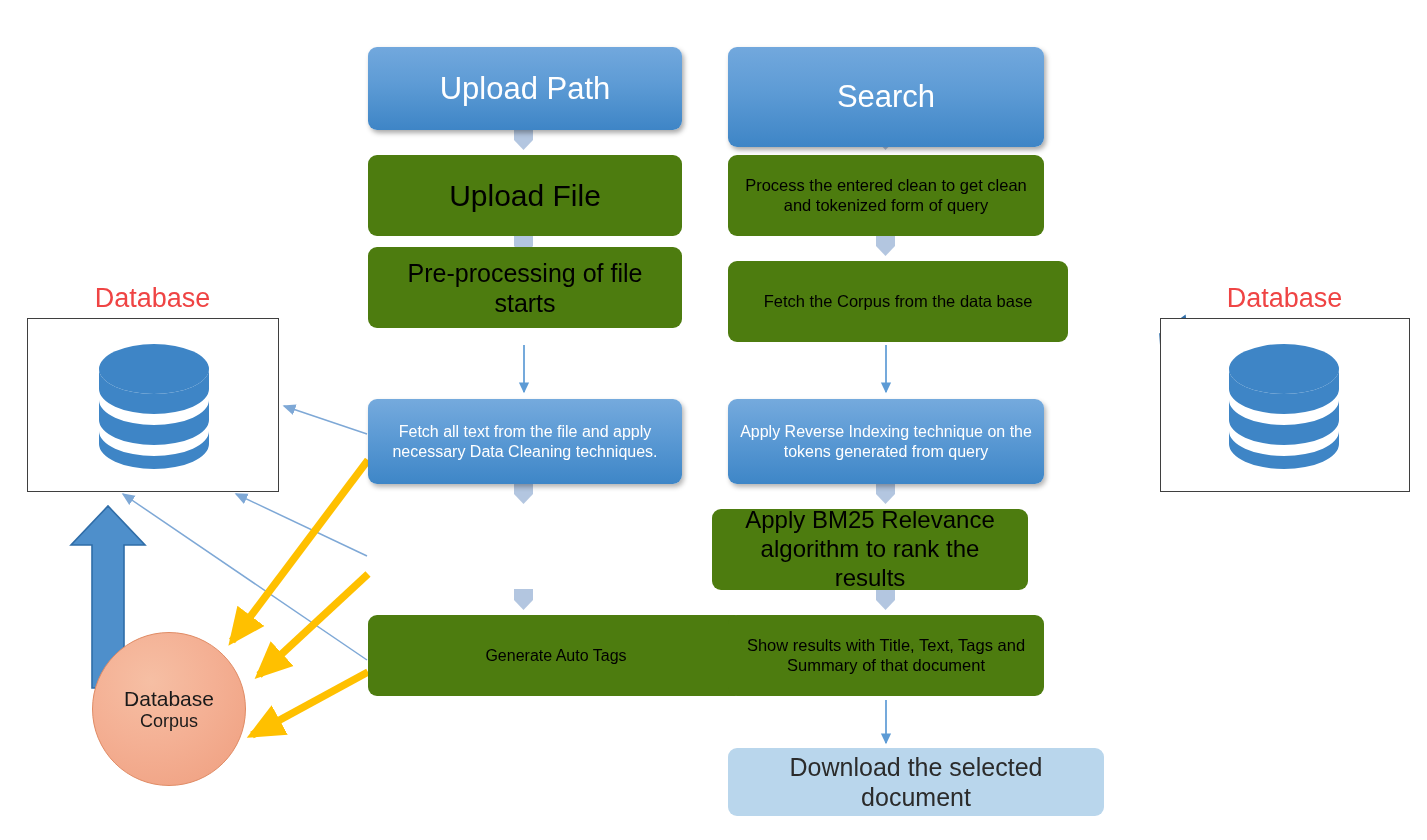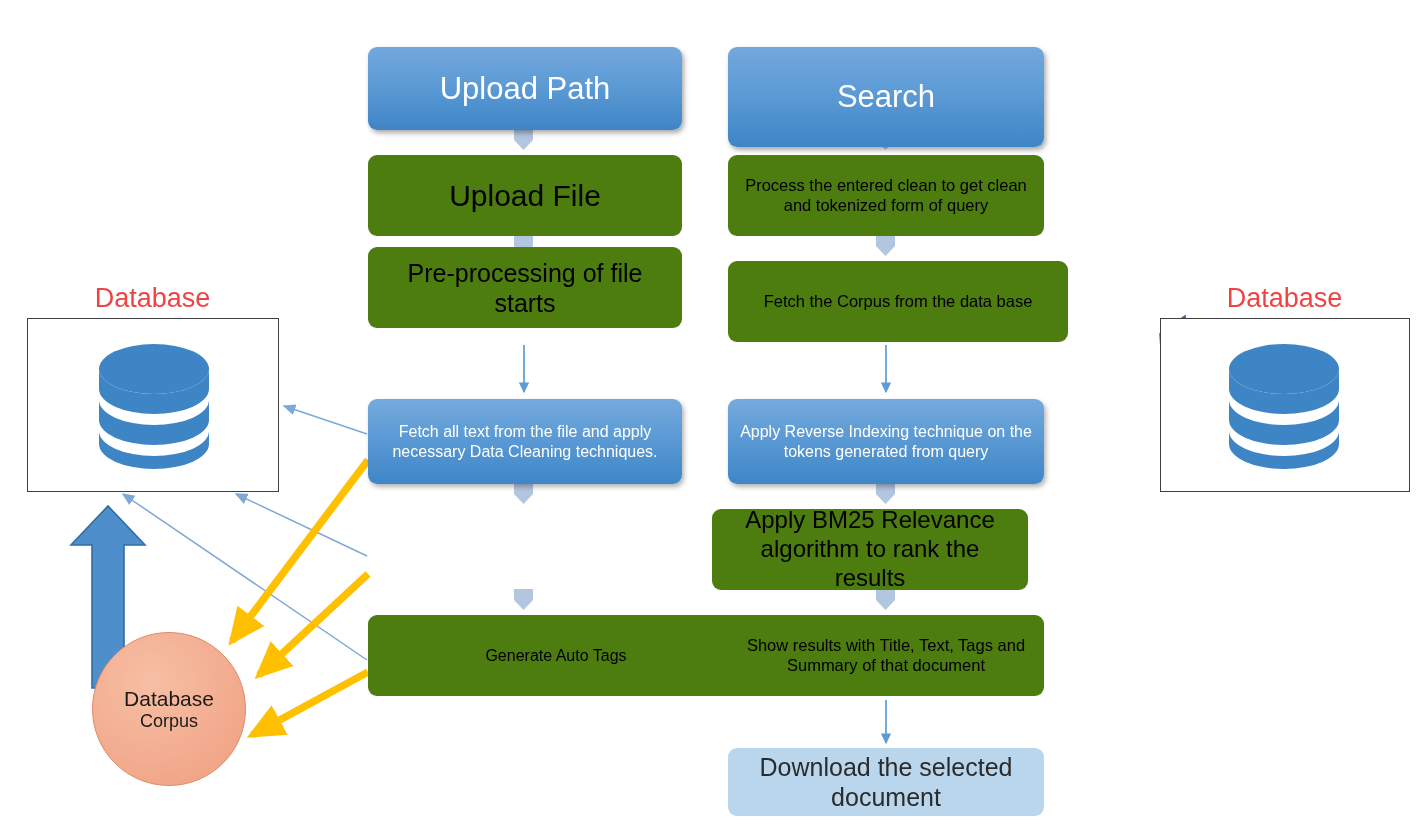--- a/index.html
+++ b/index.html
@@ -200,15 +200,15 @@
   <div class="node node-light" style="left:728px; top:261px; width:340px; height:81px; font-size:16.5px;">Fetch the Corpus from the data base</div>
 
   <div class="node node-accent" style="left:728px; top:399px; width:316px; height:85px; font-size:16px;">Apply Reverse Indexing technique on the tokens generated from query</div>
   <div class="chev" style="left:876px; top:483px;"></div>
 
   <div class="node node-light" style="left:712px; top:509px; width:316px; height:81px; font-size:24px;">Apply BM25 Relevance algorithm to rank the results</div>
   <div class="chev" style="left:876px; top:589px;"></div>
 
   <div class="node node-light" style="left:728px; top:615px; width:316px; height:81px; font-size:16.5px;">Show results with Title, Text, Tags and Summary of that document</div>
 
-  <div class="node node-download" style="left:728px; top:748px; width:316px; height:68px; font-size:25px;">Download the selected document</div>
+  <div class="node node-download" style="left:728px; top:748px; width:376px; height:68px; font-size:25px;">Download the selected document</div>
 
 </div>
 
 </body></html>

